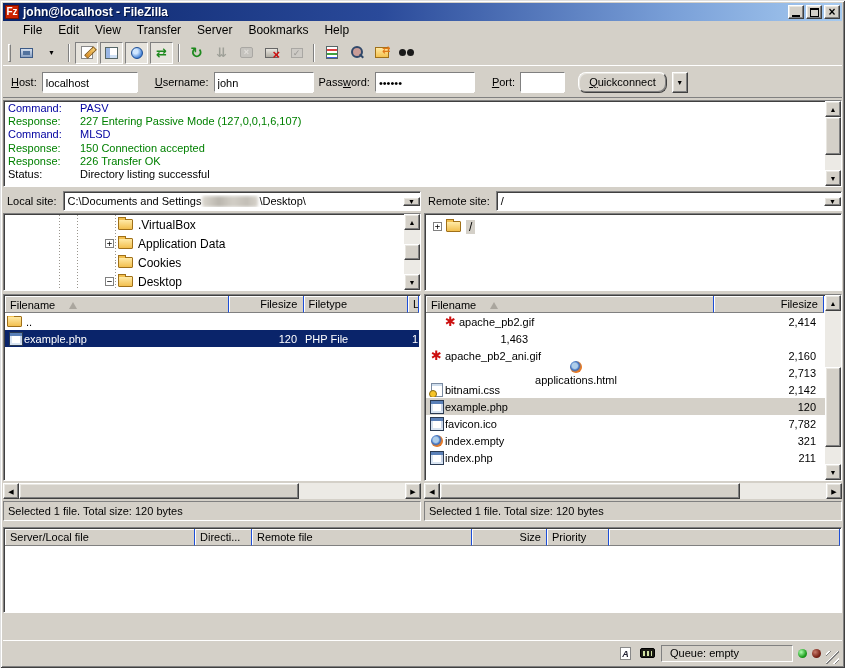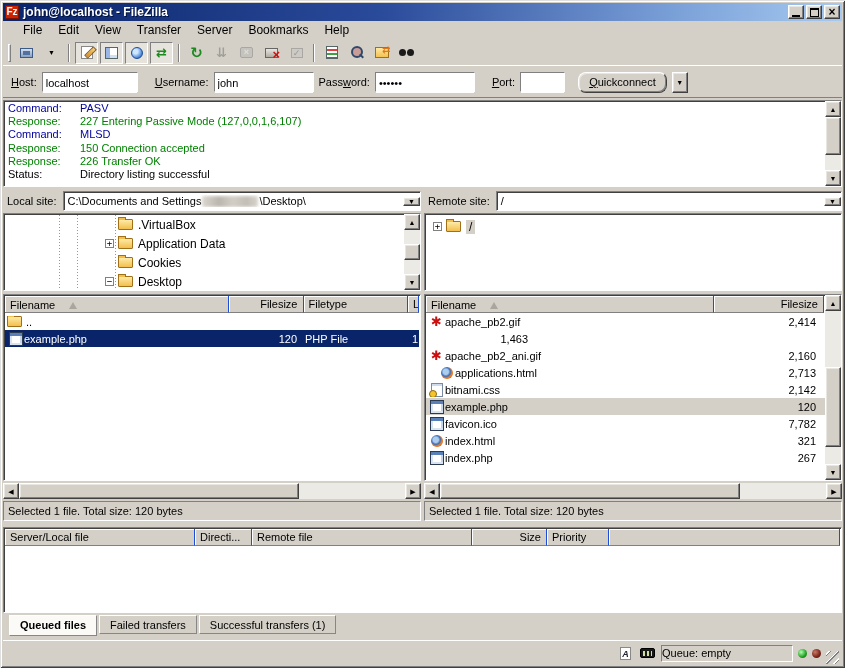--- a/index.html
+++ b/index.html
@@ -177,21 +177,21 @@
   
   .statusbar { position:absolute; left:3px; top:640px; width:839px; height:25px; display:flex; align-items:center;
                justify-content:flex-end; gap:5px; padding-right:3px; border-top:1px solid #fff; }
   .st-icon { width:17px; height:16px; display:flex; align-items:center; justify-content:center; flex:none; }
   .g-ascii { width:11px; height:13px; background:#fff; border:1px solid #888; font-size:9px; font-weight:bold;
              font-style:italic; text-align:center; line-height:12px; color:#223; }
   .g-speed { width:15px; height:10px; background:#1a1a14; border:1px solid #000; border-radius:2px; position:relative; }
   .g-speed::after { content:""; position:absolute; left:2px; top:2px; right:2px; height:5px;
       background:repeating-linear-gradient(90deg,#cfe0a0 0 2px, transparent 2px 4px); }
   .queue-status { width:132px; height:17px; background:#d4d0c8; border:1px solid #808080; border-right-color:#fff;
-                  border-bottom-color:#fff; display:flex; align-items:center; padding-left:0; }
+                  border-bottom-color:#fff; display:flex; align-items:center; padding-left:8px; }
   .led { width:9px; height:9px; border-radius:50%; flex:none; }
   .led-green { background:radial-gradient(circle at 35% 35%, #b0ffb0, #20a020 60%, #0a5a0a); }
   .led-red   { background:radial-gradient(circle at 35% 35%, #c87a6a, #7a2418 60%, #4a1008); }
   .grip { width:13px; height:13px; align-self:flex-end; margin-bottom:1px;
           background:repeating-linear-gradient(135deg, transparent 0 2px, #fff 2px 3px, #808080 3px 4px, transparent 4px 6px); }
 </style>
 </head>
 <body>
 
 <div id="win">
@@ -435,38 +435,38 @@
     <div class="listbox">
       <div class="list-inner">
         <div class="hdr-row">
           <div class="col-hdr" style="width:288px; display:flex; align-items:center;">
             <span>Filename</span>
               <span class="sort-up"></span>
           </div>
           <div class="col-hdr" style="width:110px; text-align:right;">Filesize</div>
         </div>
         <div class="frow">
-          <span class="fcell" style="width:288px; padding-left:2px;">
+          <span class="fcell" style="width:288px; padding-left:16px;">
               <span class="ic i-apache"></span>
               <span>apache_pb2.gif</span>
             </span>
           <span class="fcell num" style="width:110px;">2,414</span>
         </div>
         <div class="frow">
           <span class="fcell num" style="width:110px;">1,463</span>
         </div>
         <div class="frow">
           <span class="fcell" style="width:288px; padding-left:2px;">
               <span class="ic i-apache"></span>
               <span>apache_pb2_ani.gif</span>
             </span>
           <span class="fcell num" style="width:110px;">2,160</span>
         </div>
         <div class="frow">
-          <span class="fcell" style="width:288px; padding-left:12px;">
+          <span class="fcell" style="width:288px; padding-left:12px;flex-direction:column;">
               <span class="ic i-firefox"></span>
               <span>applications.html</span>
             </span>
           <span class="fcell num" style="width:110px;">2,713</span>
         </div>
         <div class="frow">
           <span class="fcell" style="width:288px; padding-left:2px;">
               <span class="ic i-css"></span>
               <span>bitnami.css</span>
             </span>
@@ -482,30 +482,30 @@
         <div class="frow">
           <span class="fcell" style="width:288px; padding-left:2px;">
               <span class="ic i-win"></span>
               <span>favicon.ico</span>
             </span>
           <span class="fcell num" style="width:110px;">7,782</span>
         </div>
         <div class="frow">
           <span class="fcell" style="width:288px; padding-left:2px;">
               <span class="ic i-firefox"></span>
-              <span>index.html</span>
+              <span>index.empty</span>
             </span>
           <span class="fcell num" style="width:110px;">321</span>
         </div>
         <div class="frow">
           <span class="fcell" style="width:288px; padding-left:2px;">
               <span class="ic i-win"></span>
               <span>index.php</span>
             </span>
-          <span class="fcell num" style="width:110px;">267</span>
+          <span class="fcell num" style="width:110px;">211</span>
         </div>
       </div>
       <div class="vscroll">
         <span class="sb-btn btn3d" style="top:0;">▲</span>
         <span class="sb-thumb" style="top:72px; left:0; width:16px; height:80px;"></span>
         <span class="sb-btn btn3d" style="bottom:0;">▼</span>
       </div>
     </div>
 
     <div class="hscroll" style="bottom:24px;">
@@ -523,25 +523,20 @@
         <div class="col-hdr" style="width:190px;">Server/Local file</div>
         <div class="col-hdr" style="width:57px;">Directi...</div>
         <div class="col-hdr" style="width:220px;">Remote file</div>
         <div class="col-hdr" style="width:75px; text-align:right;">Size</div>
         <div class="col-hdr" style="width:62px;">Priority</div>
         <div class="col-hdr" style="flex:1;"></div>
       </div>
     </div>
   </div>
 
-  <div class="tabsbar">
-    <div class="tab active">Queued files</div>
-    <div class="tab">Failed transfers</div>
-    <div class="tab">Successful transfers (1)</div>
-  </div>
 
   <div class="statusbar">
     <span class="st-icon">
         <span class="g-ascii">A</span>
       </span>
     <span class="st-icon">
         <span class="g-speed"></span>
       </span>
     <span class="queue-status">Queue: empty</span>
     <span class="led led-green"></span>

